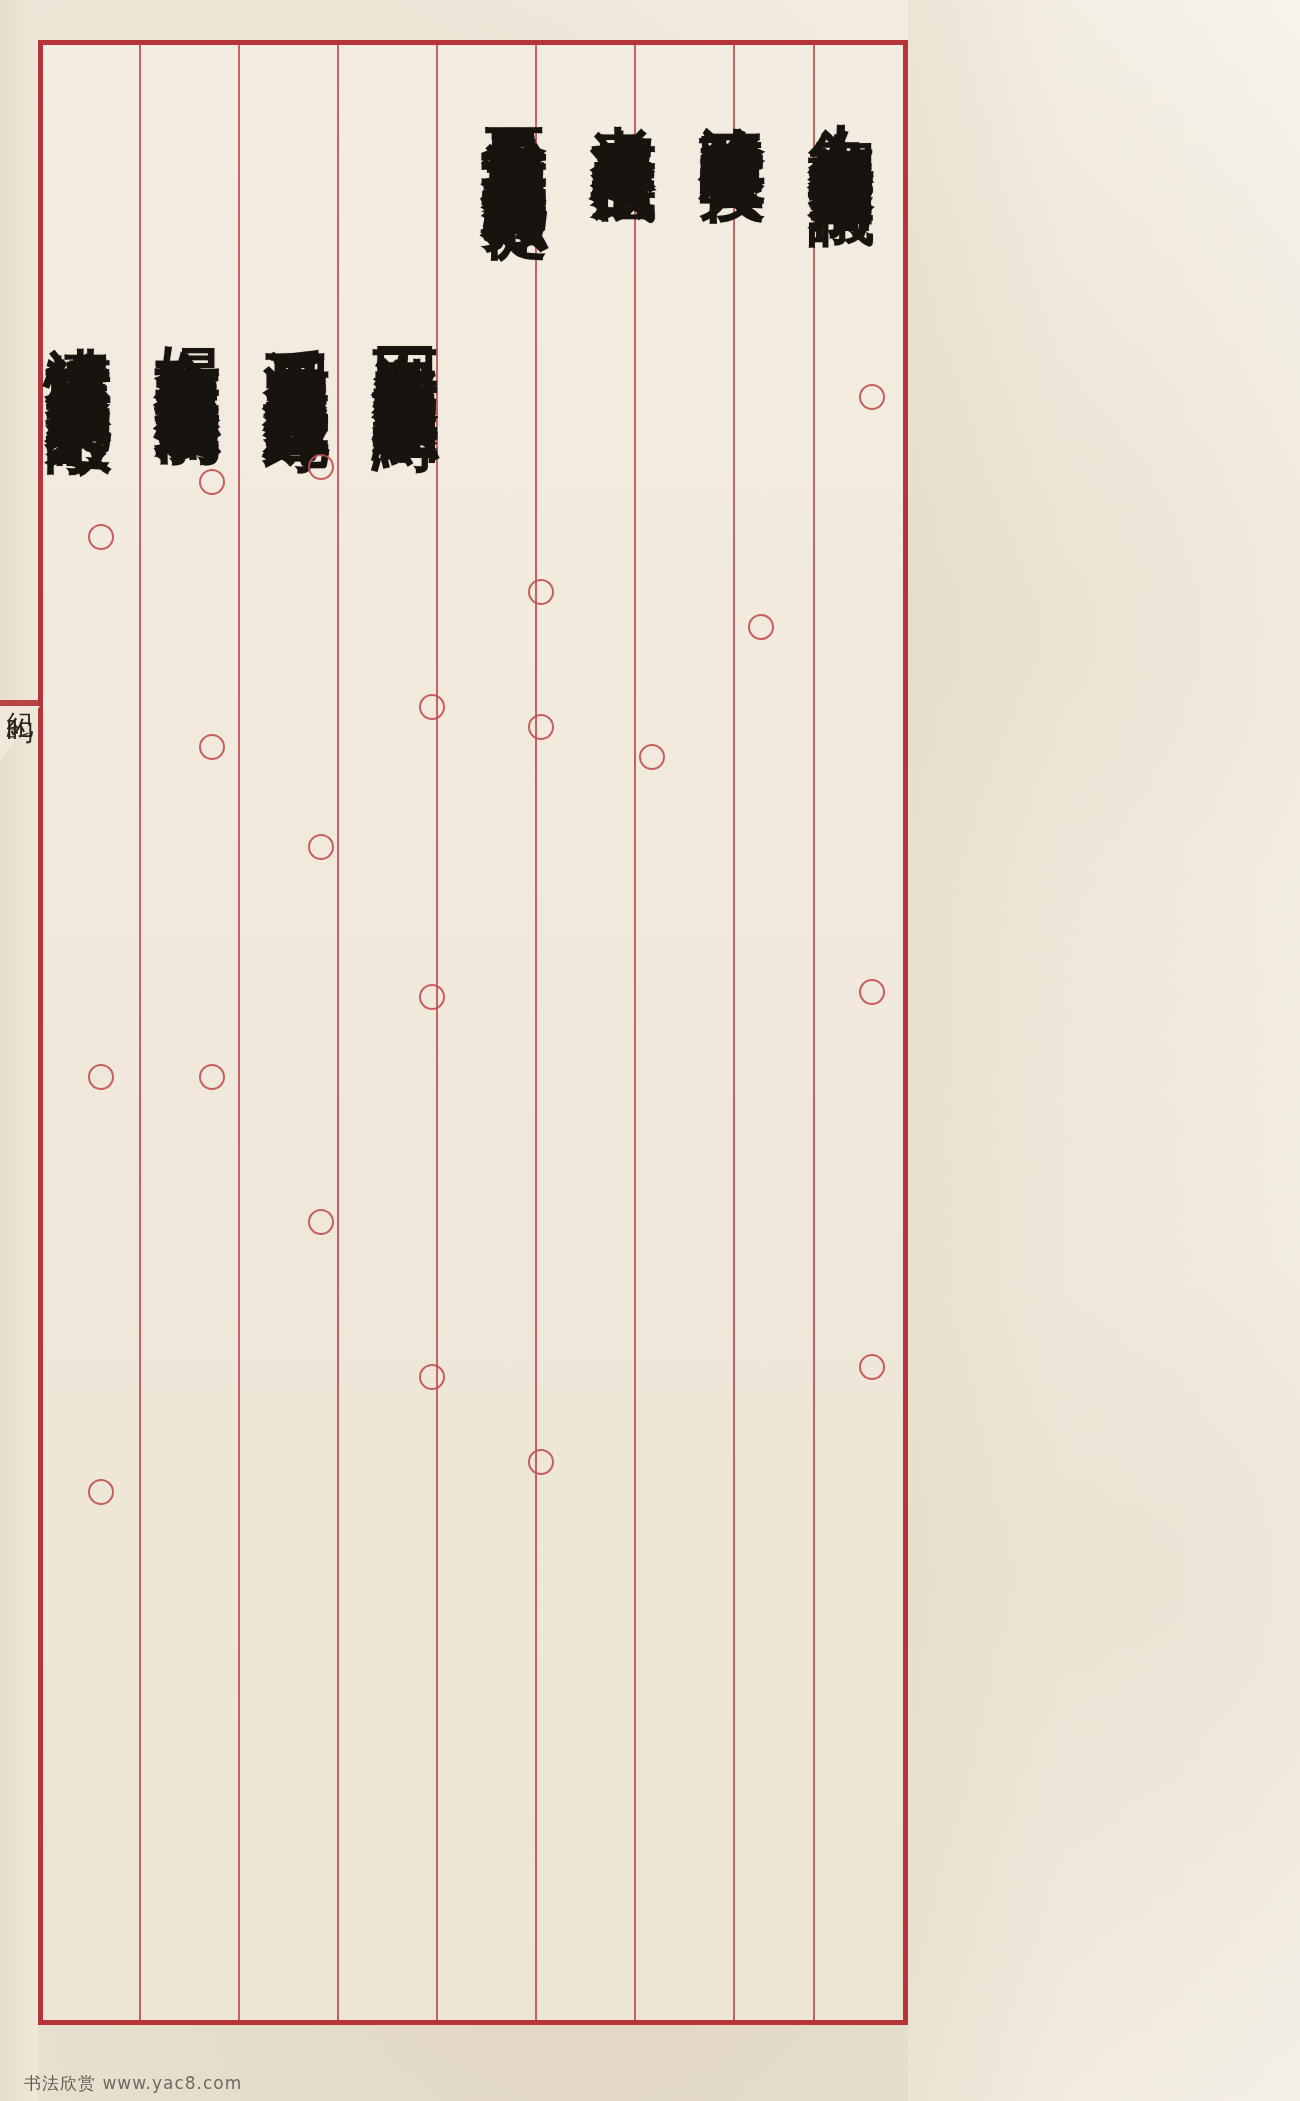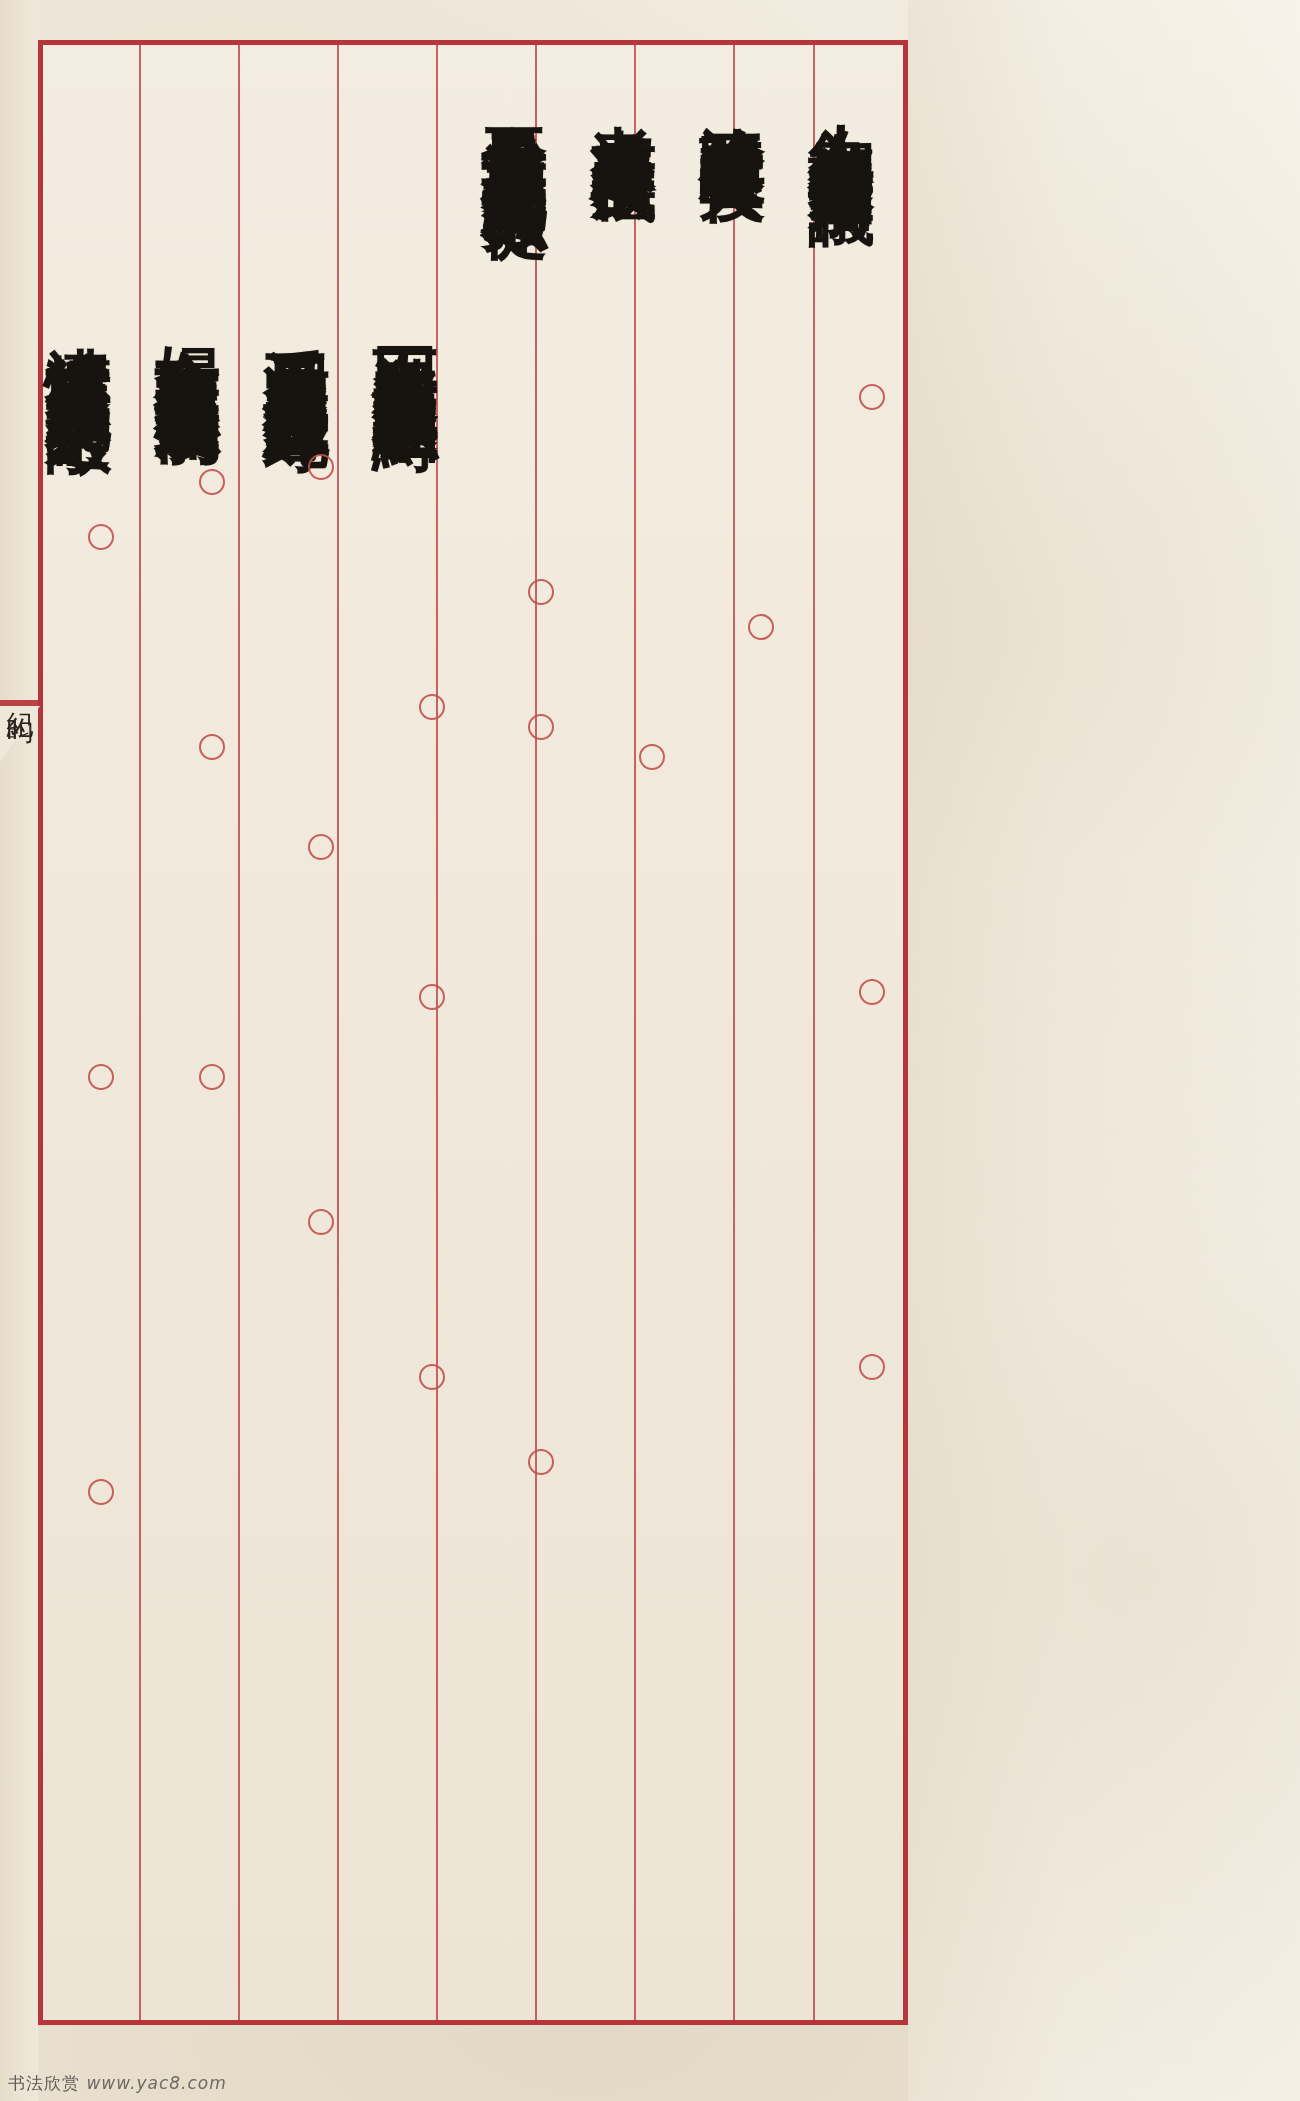--- a/index.html
+++ b/index.html
@@ -165,22 +165,22 @@
   #watermark {
     position: absolute;
     left: 8px;
     bottom: 6px;
     font-family: "DejaVu Sans", "Liberation Sans", sans-serif;
     font-size: 17px;
     color: #6d6a63;
     letter-spacing: 1px;
     white-space: nowrap;
   }
-  #watermark .wm-cjk { color: #5e5b55; }
-  #watermark .wm-url { color: #6d6a63; font-style: italic; }
+  #watermark .wm-cjk { color: #5e5b55; margin-left: 16px; }
+  #watermark .wm-url { color: #6d6a63; }
 
   
   #right-strip {
     position: absolute;
     left: 908px; top: 0;
     width: 392px; height: 2101px;
     background: linear-gradient(90deg, #ece5d6 0%, #f4efe4 40%, #f7f3ea 100%);
   }
   #right-strip::after{
     content:"";

